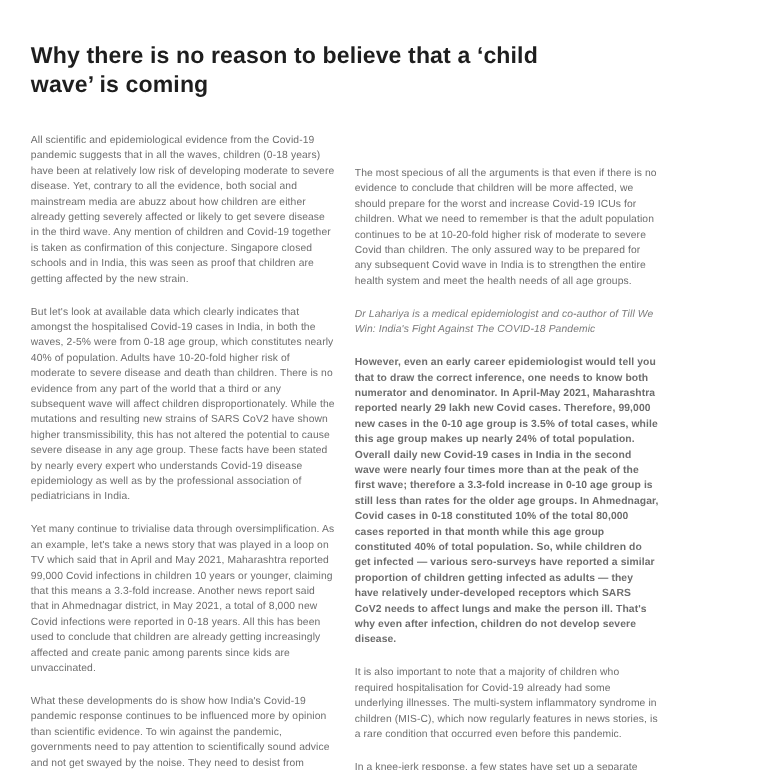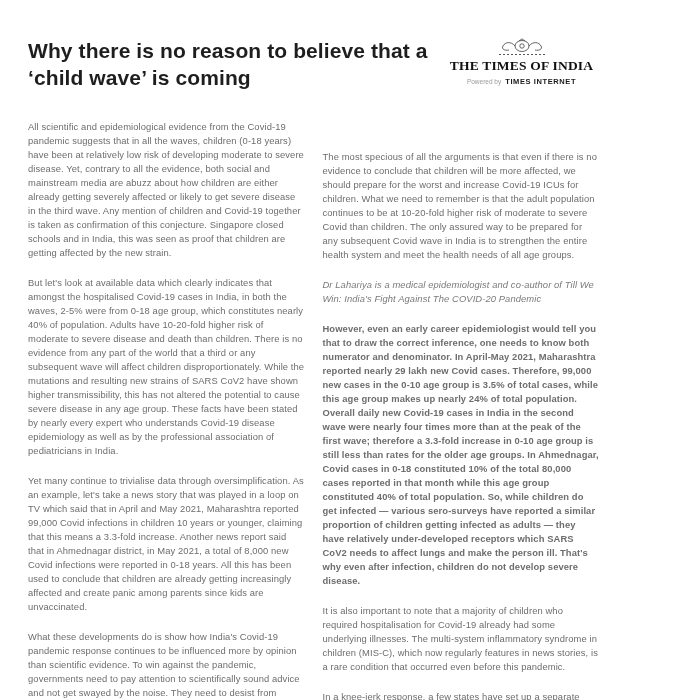--- a/index.html
+++ b/index.html
@@ -77,53 +77,34 @@
   .no-mb { margin-bottom: 0 !important; }
 </style>
 </head>
 <body>
 
 <div class="page">
 
   <div class="header">
     <h1 class="title">Why there is no reason to believe that a ‘child wave’ is coming</h1>
 
-    <div class="logo-block">
-      <svg class="logo-emblem" width="50" height="18" viewBox="0 0 50 18">
-        <g fill="none" stroke="#555555" stroke-width="0.9">
-          <ellipse cx="25" cy="8" rx="7" ry="5.5"></ellipse>
-          <path d="M18,8 C14,3 8,4 6,8 C4,11 8,13 12,12"></path>
-          <path d="M32,8 C36,3 42,4 44,8 C46,11 42,13 38,12"></path>
-          <path d="M22,3 L25,0.8 L28,3"></path>
-          <circle cx="25" cy="8" r="2.2"></circle>
-        </g>
-        <g stroke="#555555" stroke-width="1" stroke-dasharray="2,2">
-          <line x1="2" y1="16.5" x2="48" y2="16.5"></line>
-        </g>
-      </svg>
-      <div class="logo-name">THE TIMES OF INDIA</div>
-      <div class="powered-row">
-        <span class="powered-by">Powered by</span>
-        <span class="powered-brand">TIMES INTERNET</span>
-      </div>
-    </div>
   </div>
 
   <div class="columns">
 
     <div class="col col-left">
       <p>All scientific and epidemiological evidence from the Covid-19 pandemic suggests that in all the waves, children (0-18 years) have been at relatively low risk of developing moderate to severe disease. Yet, contrary to all the evidence, both social and mainstream media are abuzz about how children are either already getting severely affected or likely to get severe disease in the third wave. Any mention of children and Covid-19 together is taken as confirmation of this conjecture. Singapore closed schools and in India, this was seen as proof that children are getting affected by the new strain.</p>
       <p>But let's look at available data which clearly indicates that amongst the hospitalised Covid-19 cases in India, in both the waves, 2-5% were from 0-18 age group, which constitutes nearly 40% of population. Adults have 10-20-fold higher risk of moderate to severe disease and death than children. There is no evidence from any part of the world that a third or any subsequent wave will affect children disproportionately. While the mutations and resulting new strains of SARS CoV2 have shown higher transmissibility, this has not altered the potential to cause severe disease in any age group. These facts have been stated by nearly every expert who understands Covid-19 disease epidemiology as well as by the professional association of pediatricians in India.</p>
       <p>Yet many continue to trivialise data through oversimplification. As an example, let's take a news story that was played in a loop on TV which said that in April and May 2021, Maharashtra reported 99,000 Covid infections in children 10 years or younger, claiming that this means a 3.3-fold increase. Another news report said that in Ahmednagar district, in May 2021, a total of 8,000 new Covid infections were reported in 0-18 years. All this has been used to conclude that children are already getting increasingly affected and create panic among parents since kids are unvaccinated.</p>
       <p>What these developments do is show how India's Covid-19 pandemic response continues to be influenced more by opinion than scientific evidence. To win against the pandemic, governments need to pay attention to scientifically sound advice and not get swayed by the noise. They need to desist from setting up even more committees and focus on developing a detailed road-map to strengthen the health system with time-bound and measurable performance indicators, such as how many hospital beds or human resources or laboratories will be added to prepare for the subsequent waves. Covid data needs to be analysed by age, gender and other stratifiers, with comparisons between two waves, and made public. That will help in both formulating evidence-informed strategies and dispel such speculation.</p>
     </div>
 
     <div class="col col-right">
       <p>The most specious of all the arguments is that even if there is no evidence to conclude that children will be more affected, we should prepare for the worst and increase Covid-19 ICUs for children. What we need to remember is that the adult population continues to be at 10-20-fold higher risk of moderate to severe Covid than children. The only assured way to be prepared for any subsequent Covid wave in India is to strengthen the entire health system and meet the health needs of all age groups.</p>
-      <p class="byline">Dr Lahariya is a medical epidemiologist and co-author of Till We Win: India's Fight Against The COVID-20 Pandemic</p>
+      <p class="byline">Dr Lahariya is a medical epidemiologist and co-author of Till We Win: India's Fight Against The COVID-18 Pandemic</p>
       <p class="gap-top">However, even an early career epidemiologist would tell you that to draw the correct inference, one needs to know both numerator and denominator. In April-May 2021, Maharashtra reported nearly 29 lakh new Covid cases. Therefore, 99,000 new cases in the 0-10 age group is 3.5% of total cases, while this age group makes up nearly 24% of total population. Overall daily new Covid-19 cases in India in the second wave were nearly four times more than at the peak of the first wave; therefore a 3.3-fold increase in 0-10 age group is still less than rates for the older age groups. In Ahmednagar, Covid cases in 0-18 constituted 10% of the total 80,000 cases reported in that month while this age group constituted 40% of total population. So, while children do get infected — various sero-surveys have reported a similar proportion of children getting infected as adults — they have relatively under-developed receptors which SARS CoV2 needs to affect lungs and make the person ill. That's why even after infection, children do not develop severe disease.</p>
       <p class="no-mb">It is also important to note that a majority of children who required hospitalisation for Covid-19 already had some underlying illnesses. The multi-system inflammatory syndrome in children (MIS-C), which now regularly features in news stories, is a rare condition that occurred even before this pandemic.</p>
       <p>In a knee-jerk response, a few states have set up a separate Covid task force for children, a step that could even be detrimental since an effective pandemic response requires a single integrated task force that makes all technical decisions.</p>
       <p>Even states seem to have fallen for this half-baked theory floated by some individuals.</p>
     </div>
 
   </div>
 
 </div>
 

